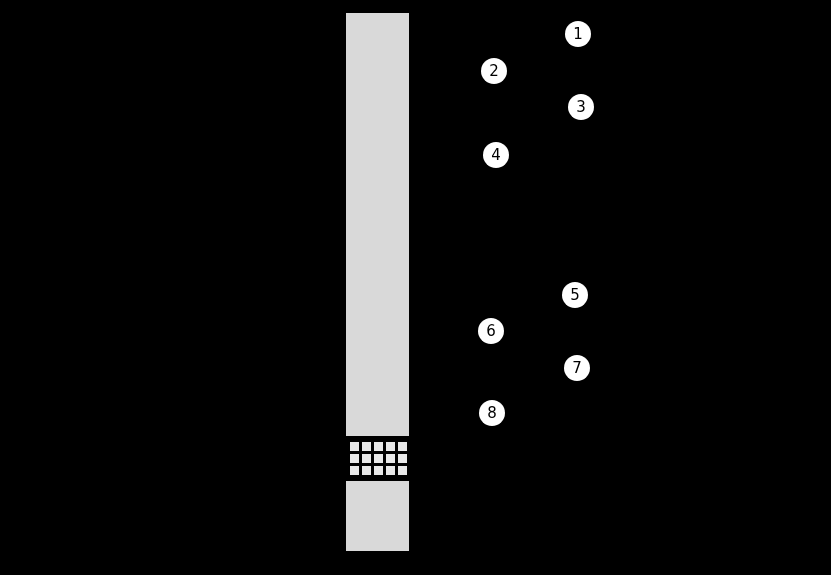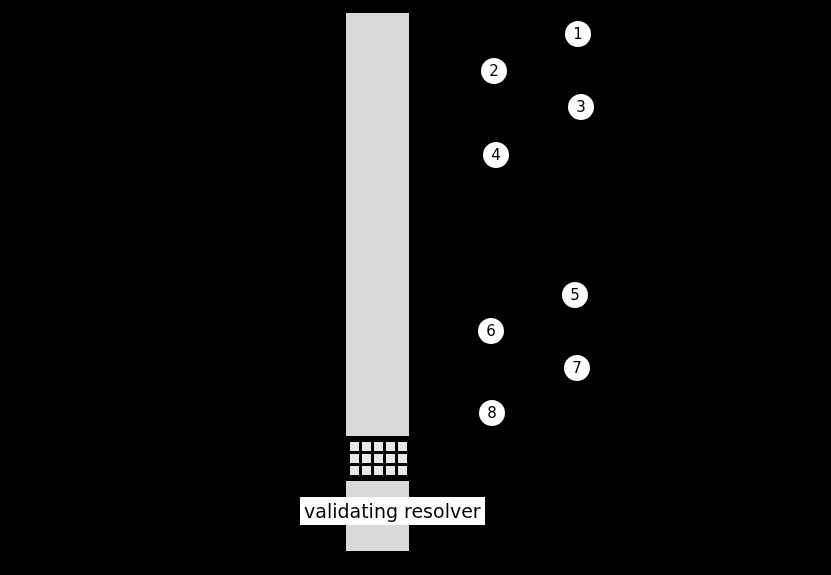--- a/index.html
+++ b/index.html
@@ -78,21 +78,20 @@
 <body>
 
 <div id="canvas" style="--bg: #000000; --bar: #d9d9d9; --grid-sq: #e8e8e8; --circle-fill: #ffffff; --circle-text: #000000; --label-bg: #ffffff; --label-text: #000000;">
 
   <div id="bar-top" class="bar-segment"></div>
 
   <div id="grid-pattern"></div>
 
   <div id="bar-bottom" class="bar-segment"></div>
 
-  <div id="resolver-label">validating resolver</div>
 
   <div id="step-1" class="step-circle">1</div>
   <div id="step-2" class="step-circle">2</div>
   <div id="step-3" class="step-circle">3</div>
   <div id="step-4" class="step-circle">4</div>
   <div id="step-5" class="step-circle">5</div>
   <div id="step-6" class="step-circle">6</div>
   <div id="step-7" class="step-circle">7</div>
   <div id="step-8" class="step-circle">8</div>
 

